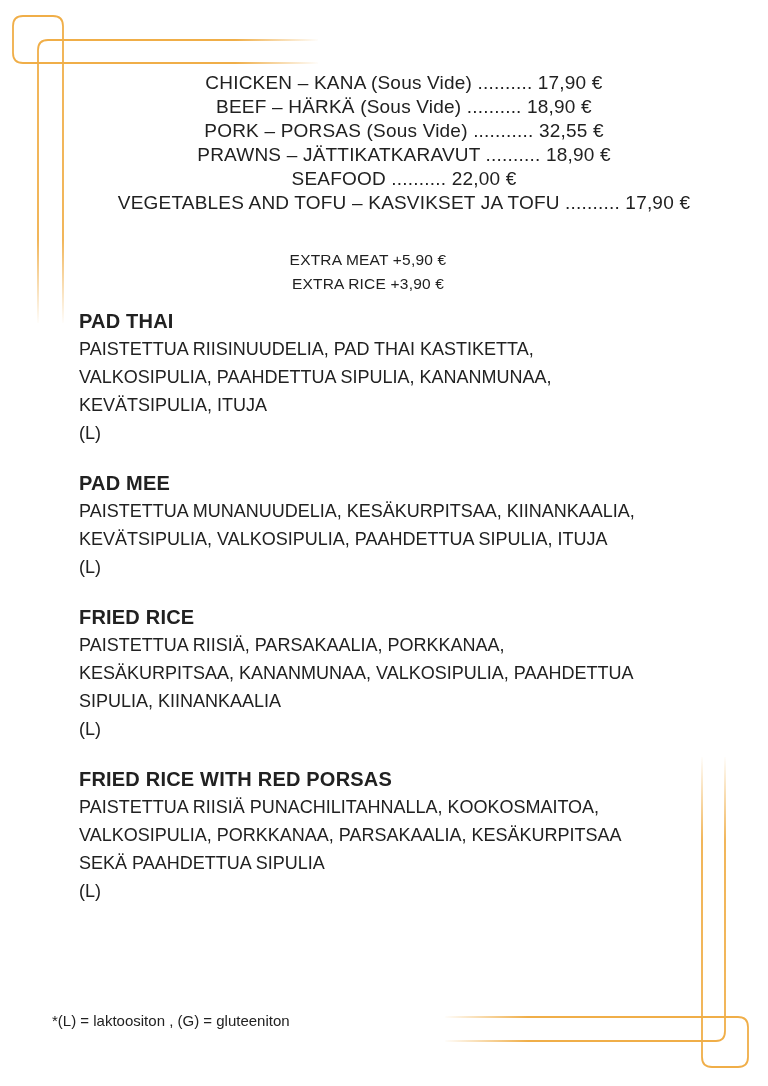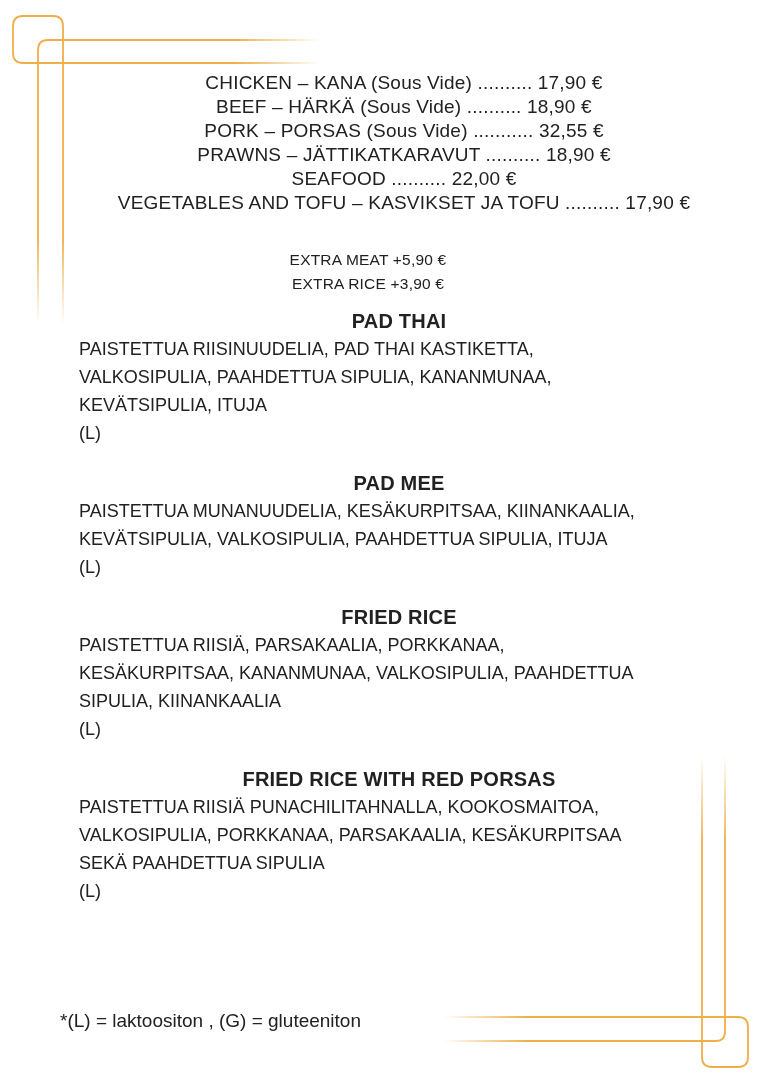--- a/index.html
+++ b/index.html
@@ -45,36 +45,35 @@
     left: 79px;
     width: 640px;
   }
   .dish { margin: 0 0 22px 0; }
   .dish-name {
     font-size: 20px;
     font-weight: bold;
     line-height: 28px;
     letter-spacing: 0.2px;
     white-space: nowrap;
-    text-align: center;
   }
   .dish-line {
     font-size: 18px;
     line-height: 28px;
     white-space: nowrap;
   }
   .dish-diet {
     font-size: 18px;
     line-height: 28px;
   }
   .footnote {
     position: absolute;
     top: 1008px;
-    left: 60px;
-    font-size: 19px;
+    left: 52px;
+    font-size: 15px;
     line-height: 26px;
     white-space: nowrap;
   }
 </style>
 </head>
 <body>
 
 <div id="page">
 
   <svg id="ornaments" width="768" height="1086" viewBox="0 0 768 1086">

